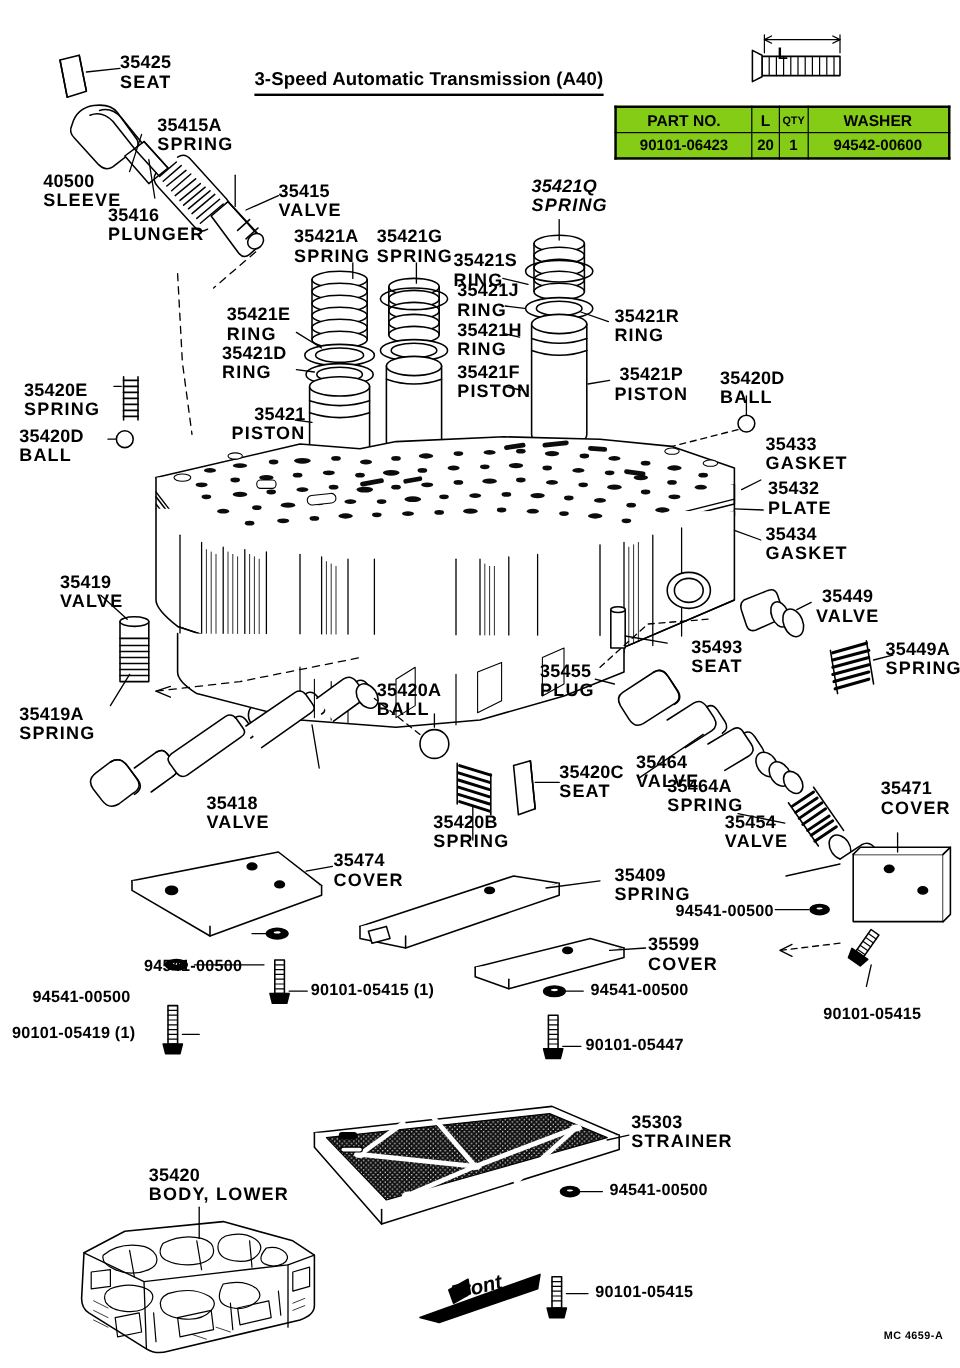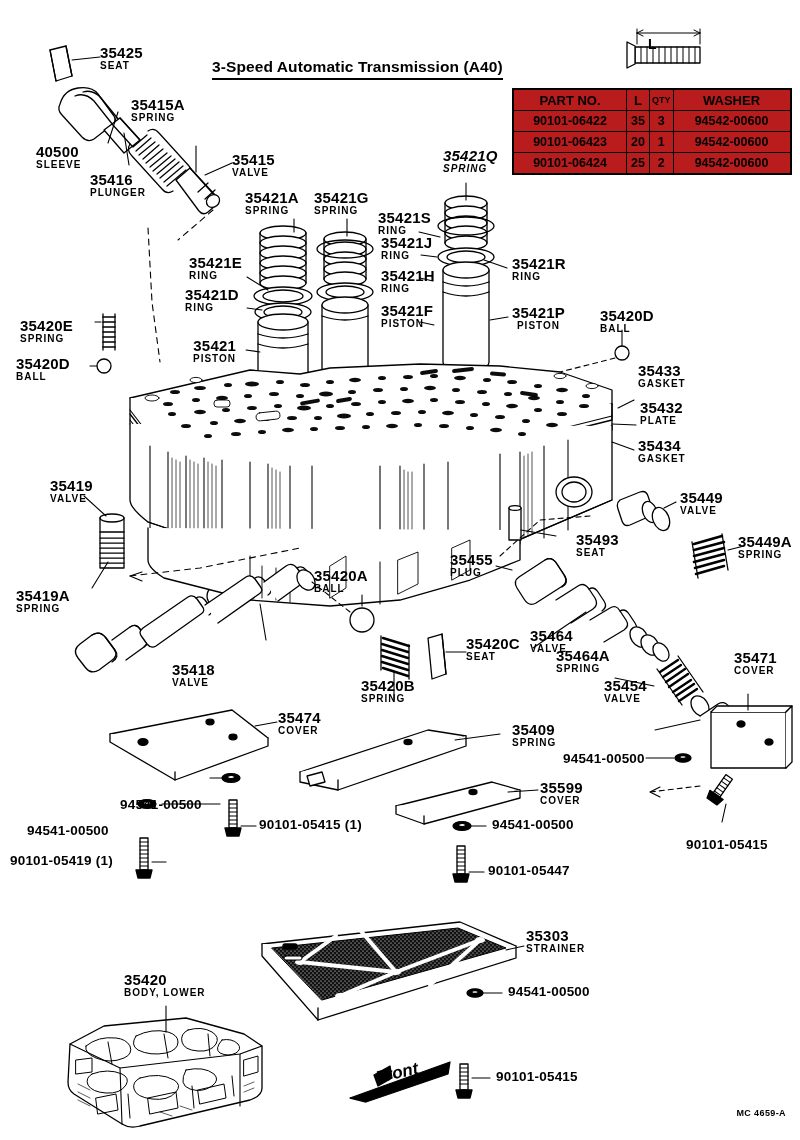--- a/index.html
+++ b/index.html
@@ -25,21 +25,21 @@
     line-height:1.0;
   }
   .lbl .pn{
     display:block;
     font-size:15px;
     font-weight:bold;
     letter-spacing:0.2px;
   }
   .lbl .sub{
     display:block;
-    font-size:10px;
+    font-size:15px;
     font-weight:bold;
     letter-spacing:1.0px;
     margin-top:1px;
   }
   .lbl.small .pn{font-size:13.5px;}
 
   
   #title{
     position:absolute;
     left:212px; top:58px;
@@ -52,21 +52,21 @@
 
   
   #tbl-wrap{position:absolute;left:512px;top:88px;}
   #tbl-cap{
     font-size:13.5px;font-weight:bold;letter-spacing:.2px;
     margin-bottom:3px;
   }
   table.parts{
     border-collapse:collapse;
     border:2px solid #000;
-    background:#b91c1c;
+    background:#84cc16;
   }
   table.parts th,table.parts td{
     border:1px solid #000;
     font-weight:bold;
     text-align:center;
     padding:1px 2px;
     font-size:12.5px;
     height:18px;
     letter-spacing:.1px;
   }
@@ -677,37 +677,25 @@
       <thead>
         <tr>
           <th class="c-pn">PART NO.</th>
           <th class="c-l">L</th>
           <th class="c-qty">QTY</th>
           <th class="c-w">WASHER</th>
         </tr>
       </thead>
       <tbody id="tbl-body">
           <tr>
-            <td class="c-pn">90101-06422</td>
-            <td class="c-l">35</td>
-            <td class="c-qty">3</td>
-            <td class="c-w">94542-00600</td>
-          </tr>
-          <tr>
             <td class="c-pn">90101-06423</td>
             <td class="c-l">20</td>
             <td class="c-qty">1</td>
             <td class="c-w">94542-00600</td>
           </tr>
-          <tr>
-            <td class="c-pn">90101-06424</td>
-            <td class="c-l">25</td>
-            <td class="c-qty">2</td>
-            <td class="c-w">94542-00600</td>
-          </tr>
         </tbody>
     </table>
   </div>
 
   <div class="lbl" style="left:100px;top:45px;">
     <span class="pn">35425</span>
       <span class="sub">SEAT</span>
   </div>
   <div class="lbl" style="left:36px;top:144px;">
     <span class="pn">40500</span>
@@ -818,21 +806,21 @@
   </div>
   <div class="lbl" style="left:361px;top:678px;">
     <span class="pn">35420B</span>
       <span class="sub">SPRING</span>
   </div>
   <div class="lbl" style="left:466px;top:636px;">
     <span class="pn">35420C</span>
       <span class="sub">SEAT</span>
   </div>
 
-  <div class="lbl" style="left:680px;top:490px;">
+  <div class="lbl" style="left:680px;top:490px;text-align:center;">
     <span class="pn">35449</span>
       <span class="sub">VALVE</span>
   </div>
   <div class="lbl" style="left:738px;top:534px;">
     <span class="pn">35449A</span>
       <span class="sub">SPRING</span>
   </div>
   <div class="lbl" style="left:576px;top:532px;">
     <span class="pn">35493</span>
       <span class="sub">SEAT</span>

